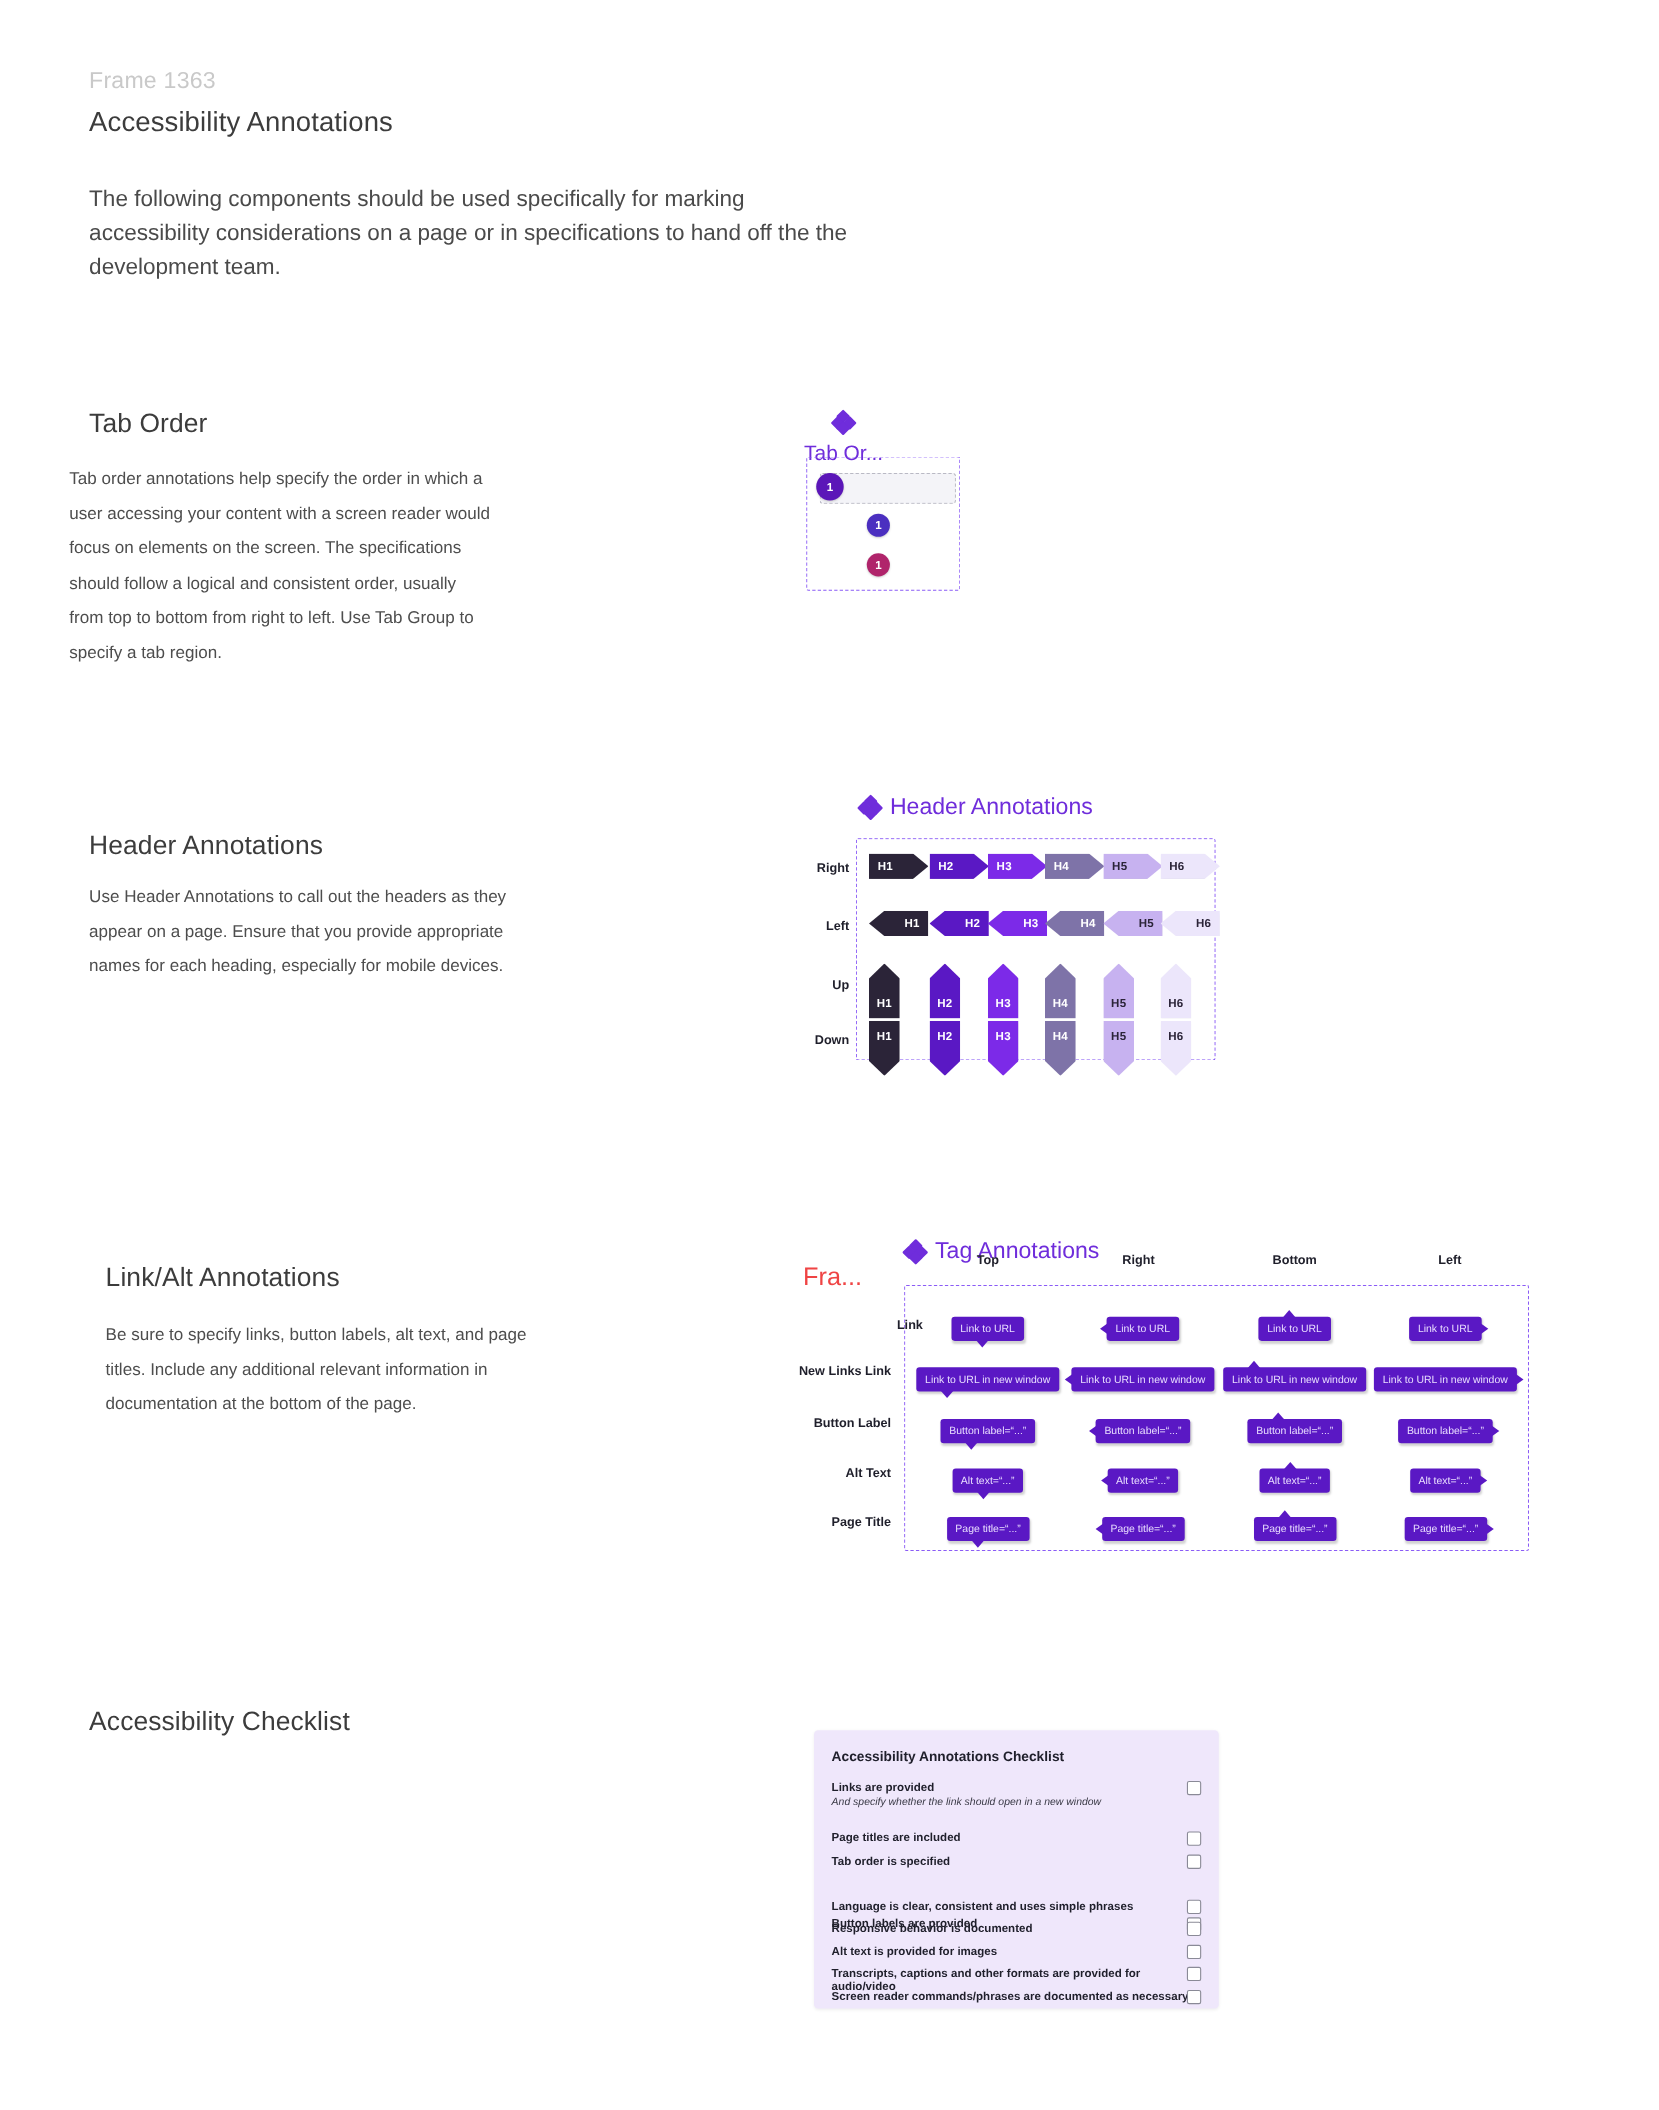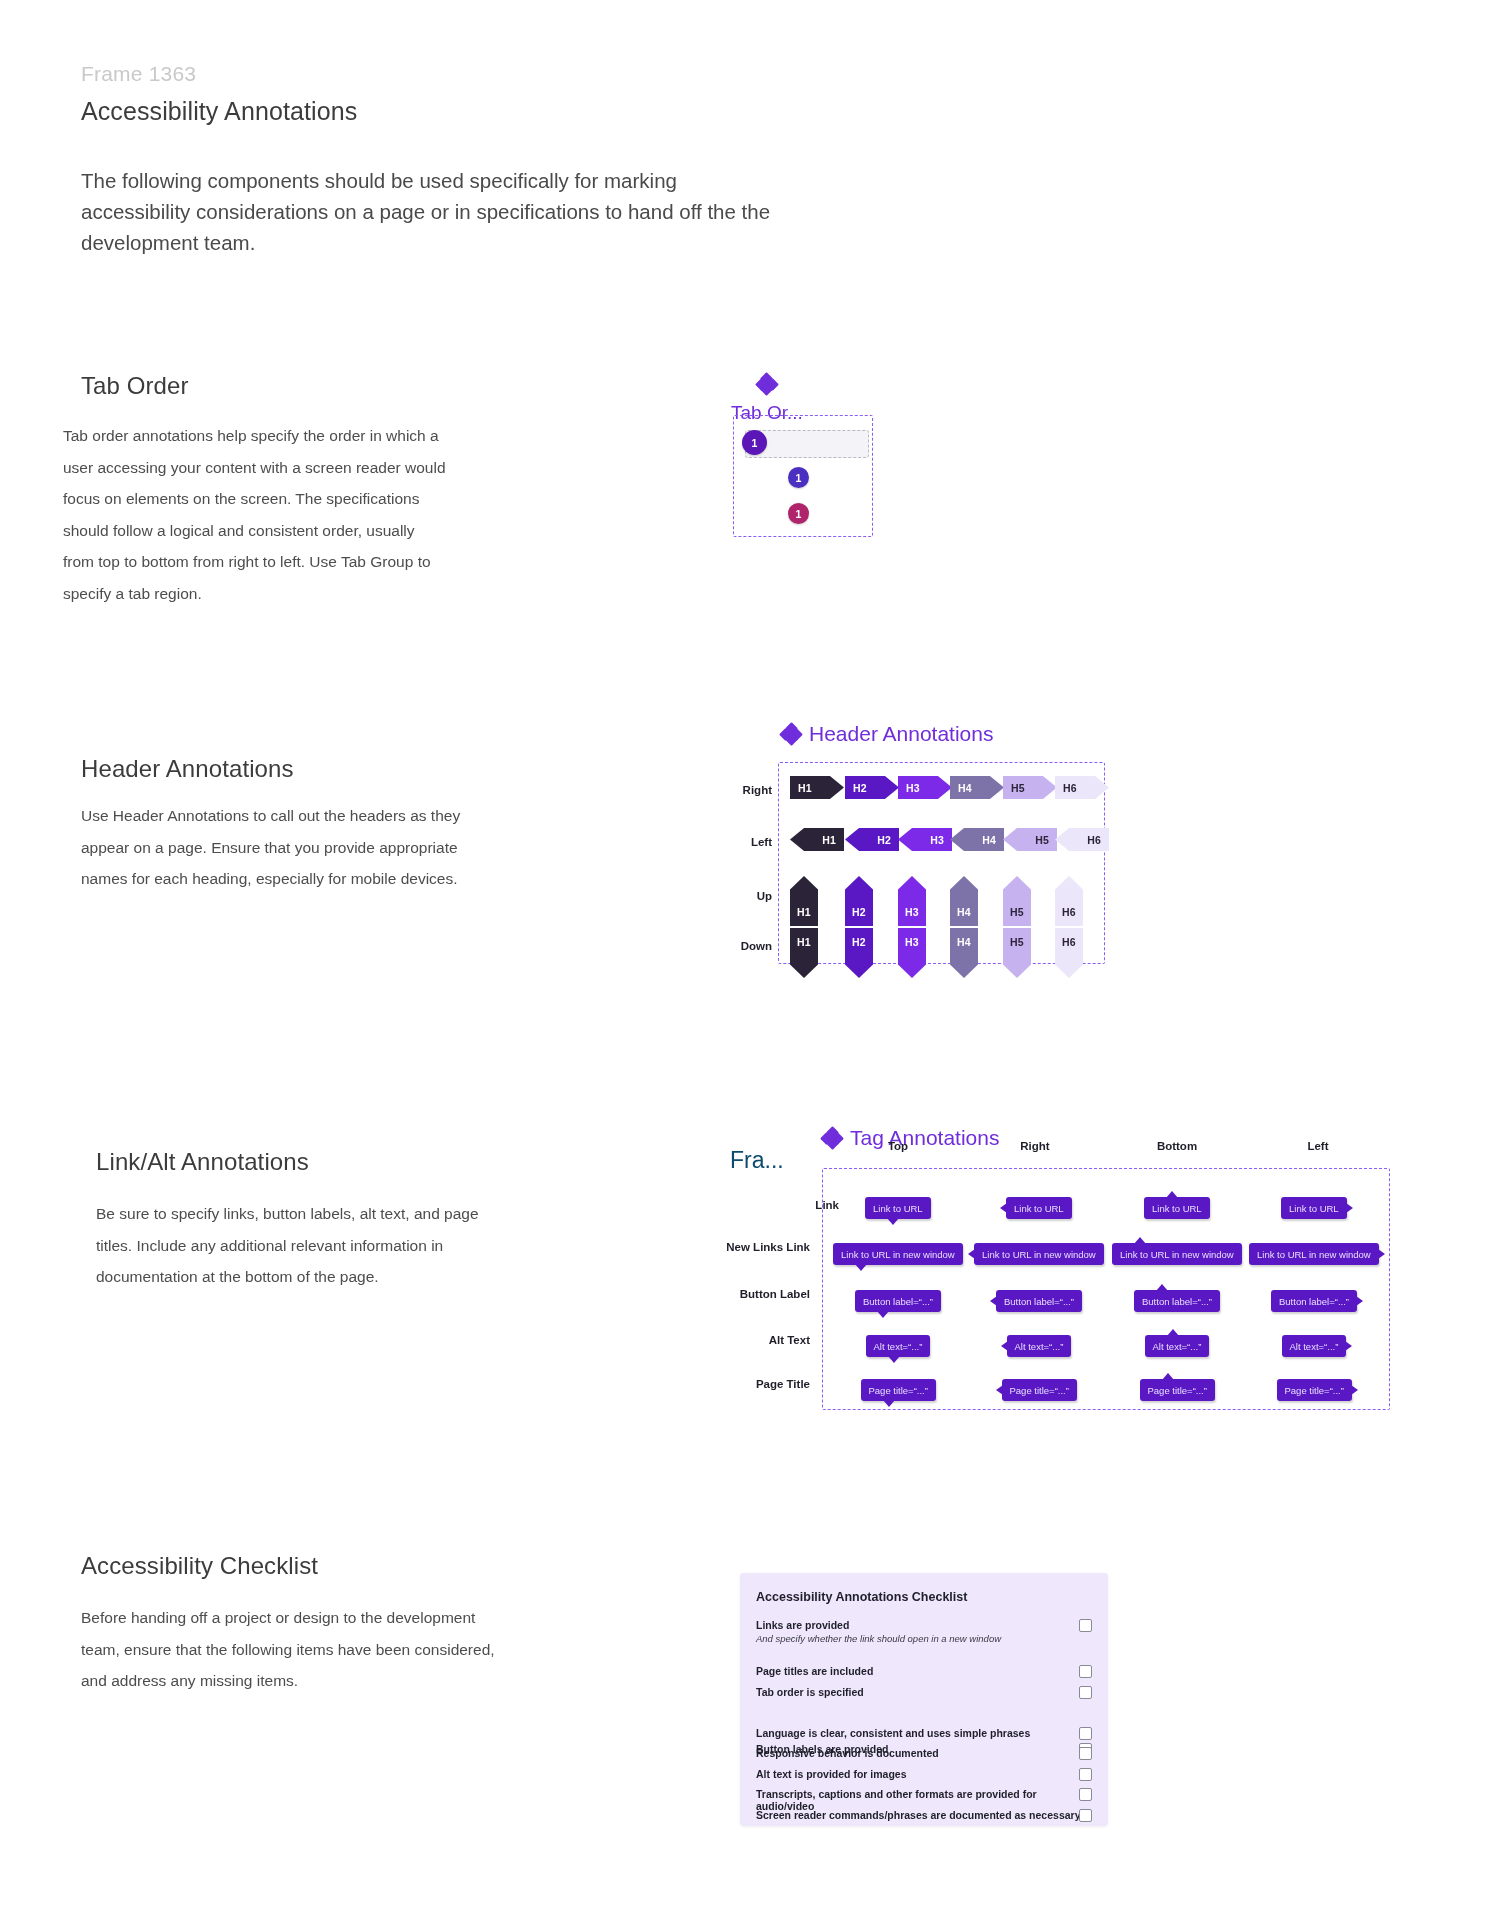--- a/index.html
+++ b/index.html
@@ -84,21 +84,21 @@
     font-size:9.5px;font-weight:400;display:flex;align-items:center;justify-content:center;
     padding:0 8px;height:22px;white-space:nowrap;
     box-shadow:1px 2px 2px rgba(0,0,0,.18);
   }
   .tag .nub{position:absolute;width:0;height:0;}
   .tag.p-top .nub{left:22px;bottom:-6px;border-left:6px solid transparent;border-right:6px solid transparent;border-top:7px solid #5a18c4;}
   .tag.p-right .nub{left:-6px;top:6px;border-top:5px solid transparent;border-bottom:5px solid transparent;border-right:7px solid #5a18c4;}
   .tag.p-bottom .nub{left:22px;top:-6px;border-left:6px solid transparent;border-right:6px solid transparent;border-bottom:7px solid #5a18c4;}
   .tag.p-left .nub{right:-6px;top:6px;border-top:5px solid transparent;border-bottom:5px solid transparent;border-left:7px solid #5a18c4;}
 
-  .fra-ghost{position:absolute;left:730px;top:1147px;font-size:23px;color:#0c4a6e;}
+  .fra-ghost{position:absolute;left:730px;top:1147px;font-size:23px;color:#ef4444;}
 
   
   #checklist-card{
     position:absolute;left:740px;top:1573px;width:368px;height:253px;
     background:#efe7fb;border-radius:4px;box-shadow:0 1px 3px rgba(0,0,0,.07);
   }
   #checklist-title{
     position:absolute;left:16px;top:17px;font-size:12.5px;font-weight:700;color:#1f1f2b;
   }
   .cl-item{position:absolute;left:16px;right:16px;}
@@ -284,21 +284,20 @@
         <span>Page title=“...”</span>
         <span class="nub"></span>
       </div>
       <div class="tag p-left" style="top: 1379px; left: 1276.5px;">
         <span>Page title=“...”</span>
         <span class="nub"></span>
       </div>
     </div>
 
   <div class="sec-title" style="left:81px;top:1552px;">Accessibility Checklist</div>
-  <div class="sec-body" style="left:81px;top:1602px;width:415px;">Before handing off a project or design to the development team, ensure that the following items have been considered, and address any missing items.</div>
 
   <div id="checklist-card">
     <div id="checklist-title">Accessibility Annotations Checklist</div>
     <div id="checklist-items">
         <div class="cl-item" style="top: 46px;">
           <div class="cl-main">Links are provided</div>
           <div class="cl-sub">And specify whether the link should open in a new window</div>
           <div class="cl-box" style="top: 0px;"></div>
         </div>
         <div class="cl-item" style="top: 92px;">

